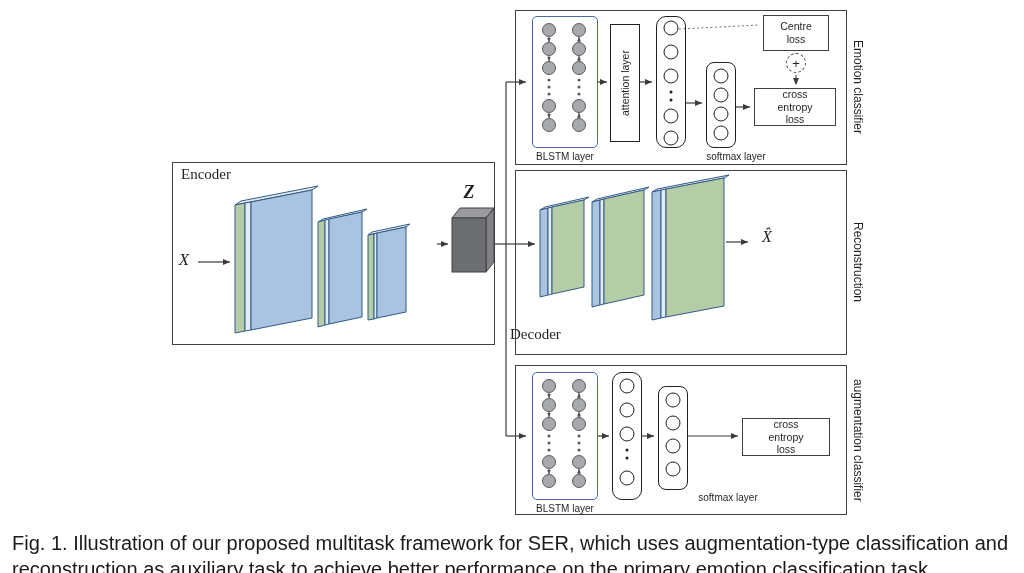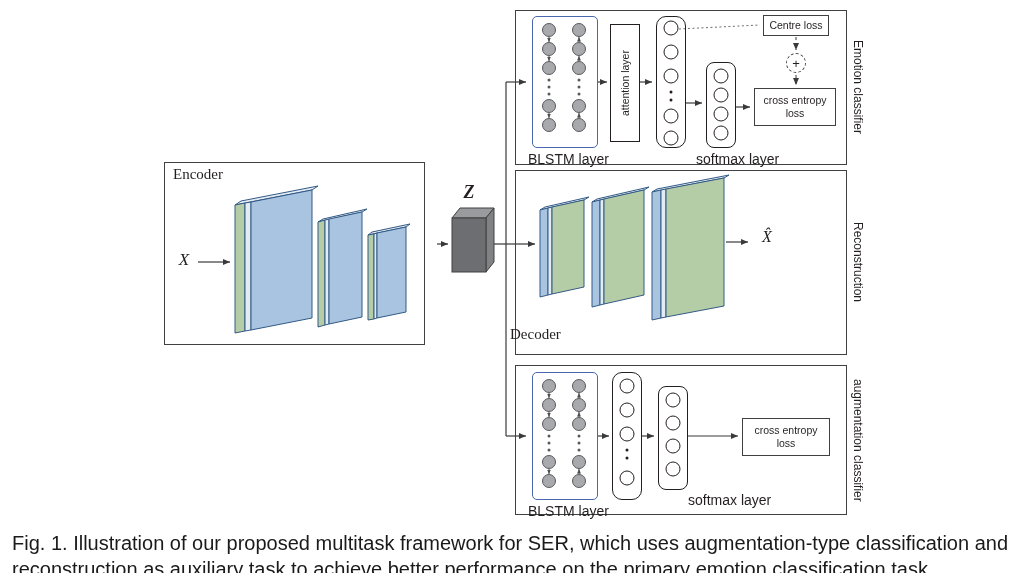--- a/index.html
+++ b/index.html
@@ -7,23 +7,23 @@
           font-family:"Liberation Sans", sans-serif;color:#231f20;}
   .layer{position:absolute;left:0;top:0;}
   .abs{position:absolute;box-sizing:border-box;}
   .outline{border:1px solid #404041;background:transparent;}
   .serif{font-family:"Liberation Serif", serif;}
   .math{font-family:"Liberation Serif", serif;font-style:italic;text-align:center;}
   .blstm-box{border:1.5px solid #4a66ac;border-radius:5px;background:transparent;}
   .node-box{border:1.2px solid #231f20;background:transparent;}
   .rounded{border-radius:10px;}
   .rounded-sm{border-radius:8px;}
-  .small-label{font-size:14px;text-align:center;white-space:nowrap;}
+  .small-label{font-size:10px;text-align:center;white-space:nowrap;}
   .loss-box{border:1px solid #404041;background:#fff;display:flex;align-items:center;
-            justify-content:center;text-align:center;font-size:10.5px;line-height:1.2;padding:2px;}
+            justify-content:center;text-align:center;font-size:10.5px;line-height:1.2;padding:17px;}
   .vside{writing-mode:vertical-rl;text-orientation:mixed;display:flex;align-items:center;
          justify-content:center;font-size:12px;white-space:nowrap;}
   .vbox-text{writing-mode:vertical-rl;transform:rotate(180deg);display:flex;align-items:center;
          justify-content:center;font-size:10.5px;white-space:nowrap;}
   .attention-box{border:1px solid #231f20;background:transparent;}
   .plus-circle{border:1.2px dashed #404041;border-radius:50%;background:#fff;display:flex;
          align-items:center;justify-content:center;font-size:13px;}
   .caption{font-size:20px;line-height:1.3;color:#1a1a1a;margin-left:8px;}
 </style>
 </head>
@@ -202,21 +202,21 @@
     </g>
 
     <g fill="#ffffff" stroke="#231f20" stroke-width="1">
       <circle cx="673" cy="400" r="7"></circle>
         <circle cx="673" cy="423" r="7"></circle>
       <circle cx="673" cy="446" r="7"></circle>
         <circle cx="673" cy="469" r="7"></circle>
     </g>
   </svg>
 
-  <div class="abs outline" style="left:164px;top:162px;width:261px;height:183px;">
+  <div class="abs outline" style="left:172px;top:162px;width:323px;height:183px;">
     <span class="serif" style="position:absolute;left:8px;top:3px;font-size:15px;">Encoder</span>
   </div>
   <div class="abs math" style="left:170px;top:250px;width:28px;font-size:17px;">X</div>
 
   <div class="abs math" style="left:452px;top:182px;width:34px;font-size:18px;font-weight:bold;">Z</div>
 
   <div class="abs outline" style="left:515px;top:10px;width:332px;height:155px;"></div>
   <div class="abs vside" style="left:850px;top:10px;width:16px;height:155px;">Emotion classifier</div>
 
   <div class="abs blstm-box" style="left:532px;top:16px;width:66px;height:132px;"></div>

